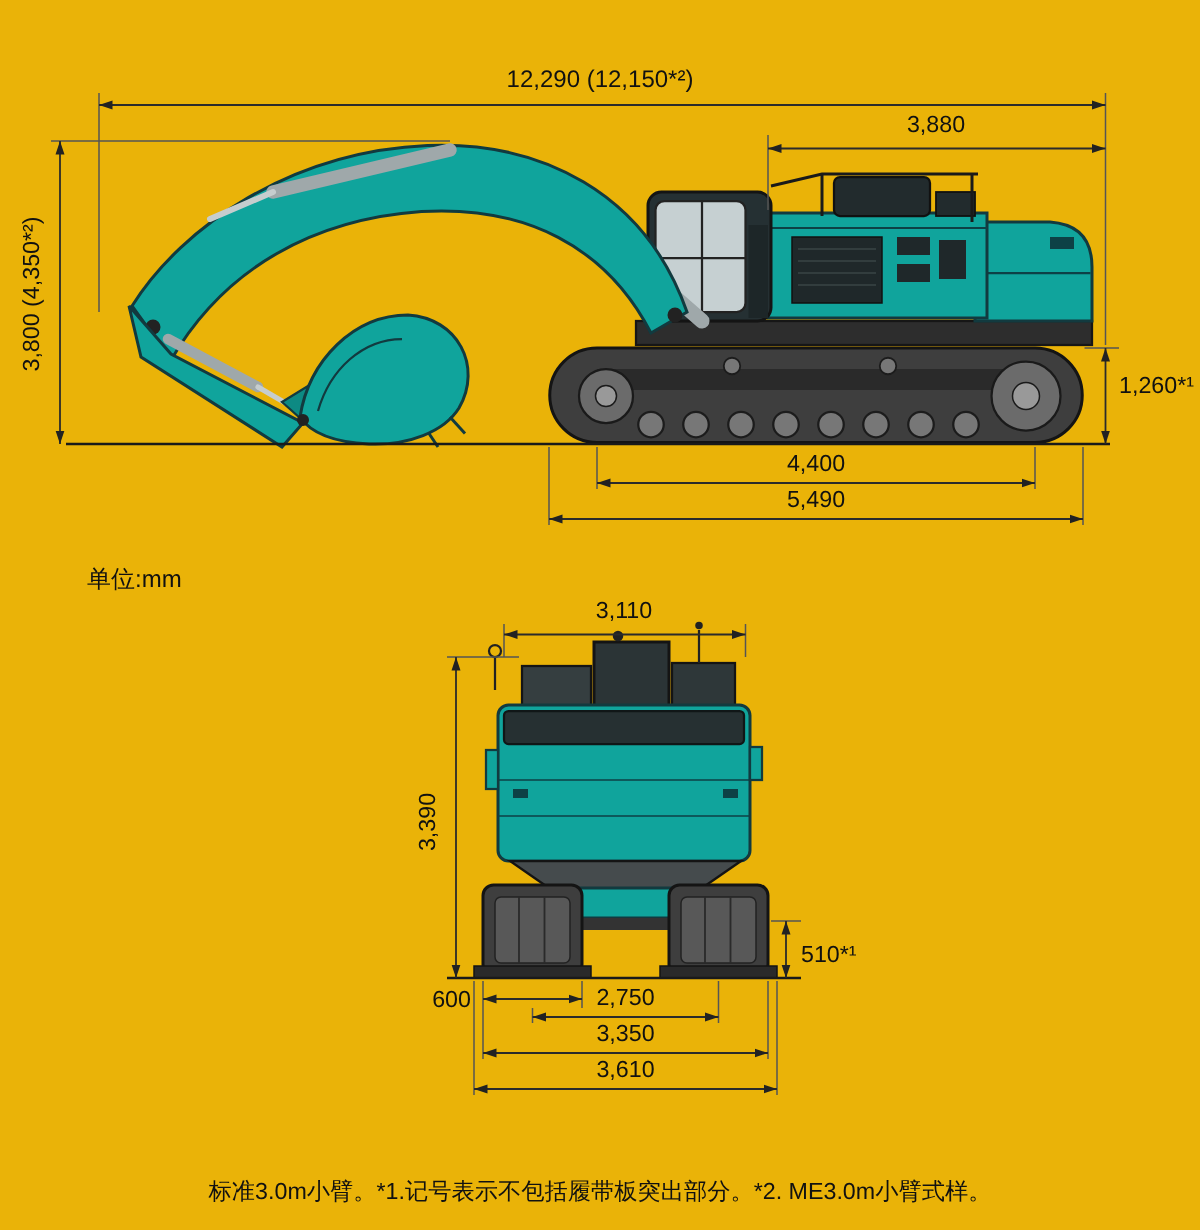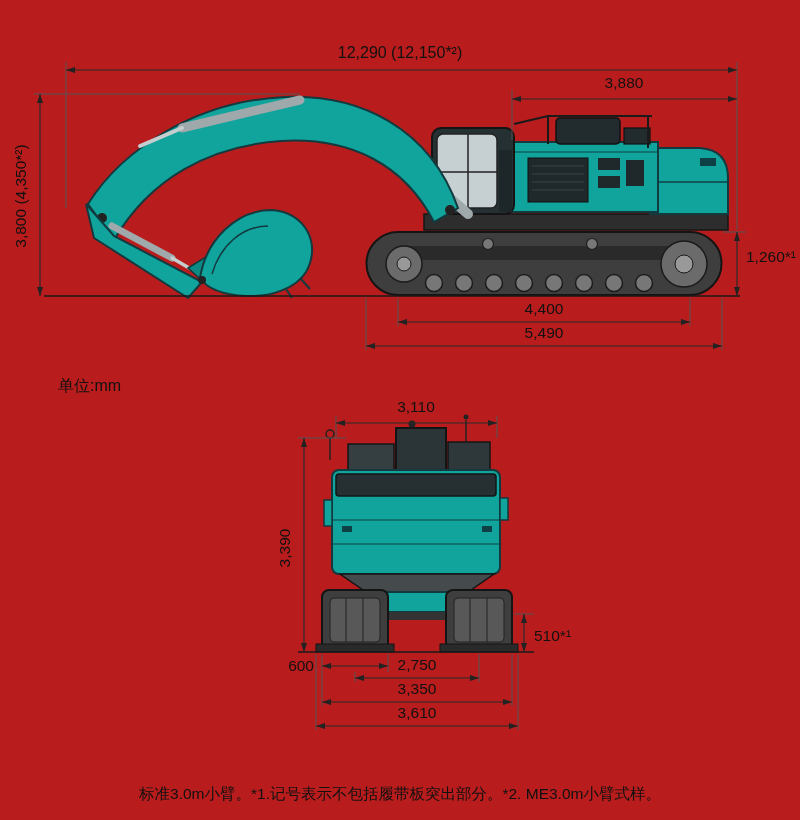--- a/index.html
+++ b/index.html
@@ -1,16 +1,16 @@
 <!DOCTYPE html>
 <html style="--teal: #10a49c;"><head>
 <meta charset="utf-8">
 <style>
   html,body{margin:0;padding:0;background:#ffffff;}
-  .canvas{position:relative;width:800px;height:820px;background:#b91c1c;overflow:hidden;
+  .canvas{position:relative;width:800px;height:820px;background:#eab308;overflow:hidden;
           font-family:"Liberation Sans","DejaVu Sans",sans-serif;}
   svg{display:block;}
   text{font-family:"Liberation Sans","DejaVu Sans",sans-serif;fill:#111;}
   .dim-label{font-size:15.5px;}
   .big-label{font-size:16px;}
   .dim{stroke:#2b2b2b;stroke-width:1.2;}
   .ext{stroke:#555;stroke-width:1;}
   .ground{stroke:#1a1a1a;stroke-width:1.6;}
   .teal{fill:var(--teal,#10a49c);}
   .tealline{stroke:#123a3f;stroke-width:2;}

